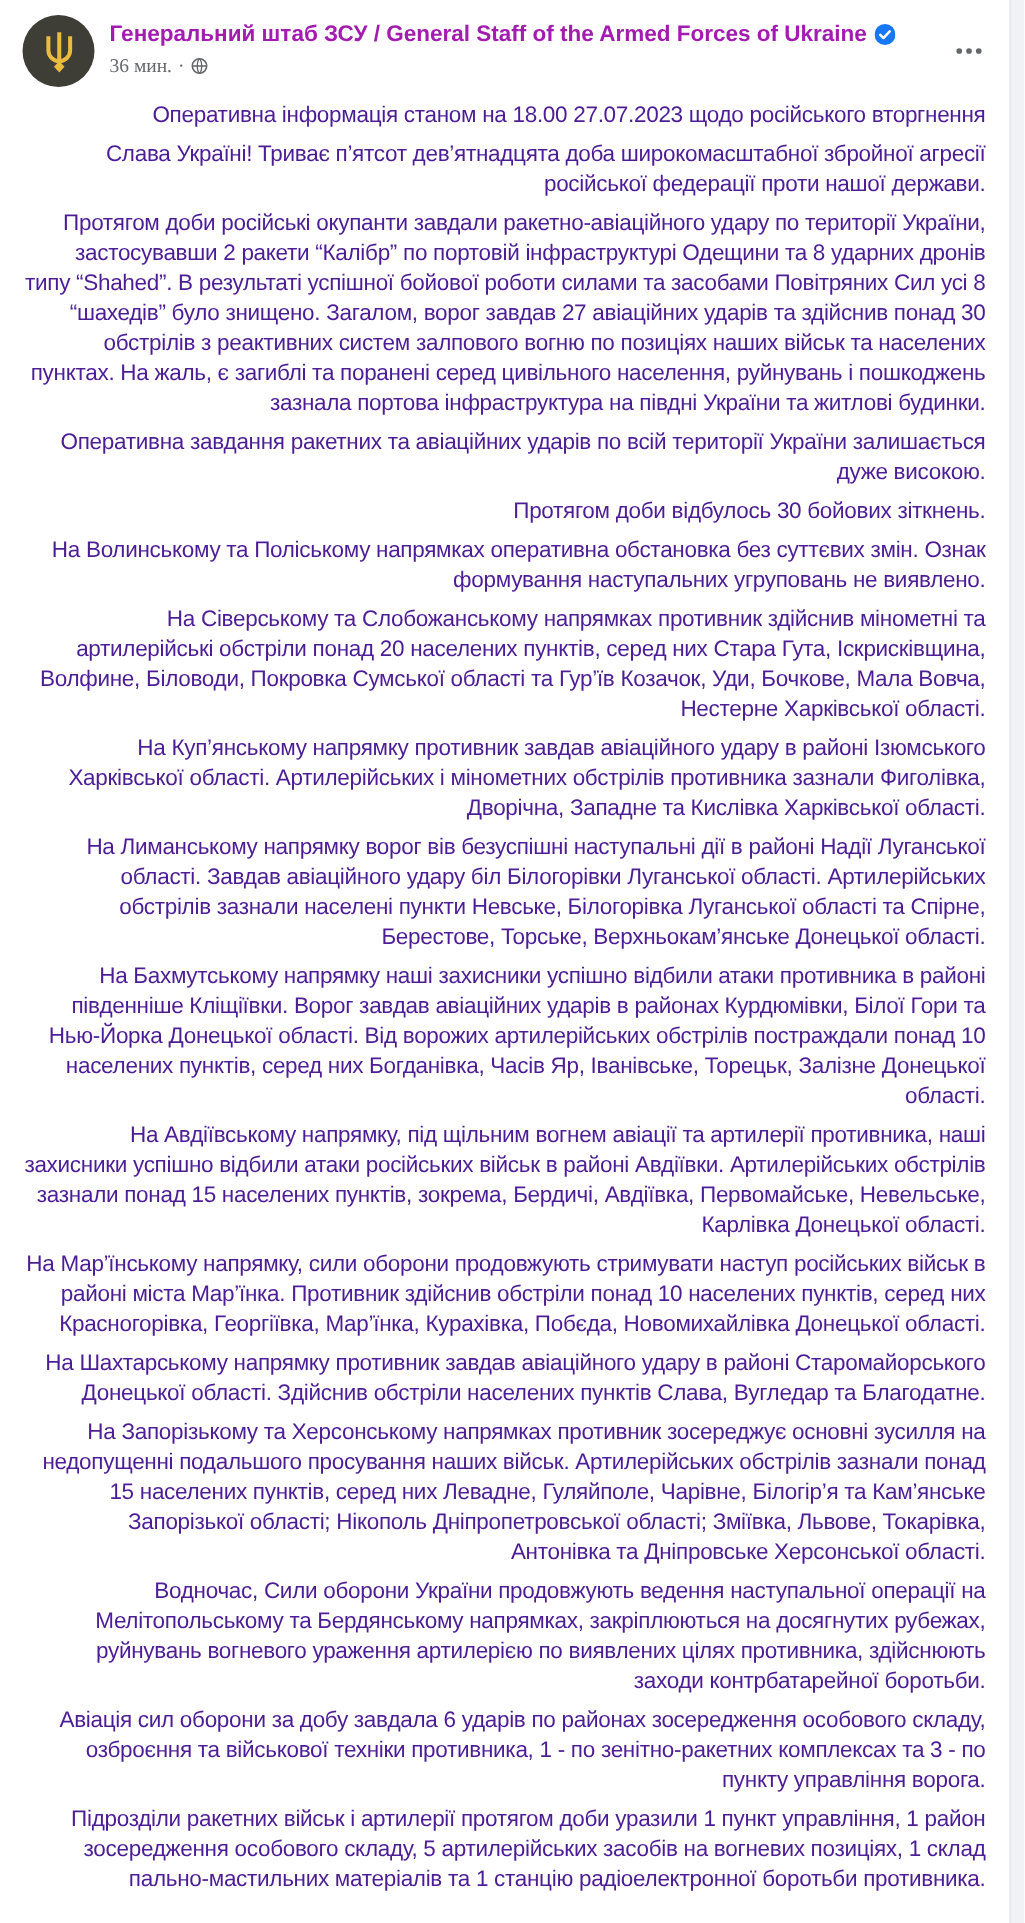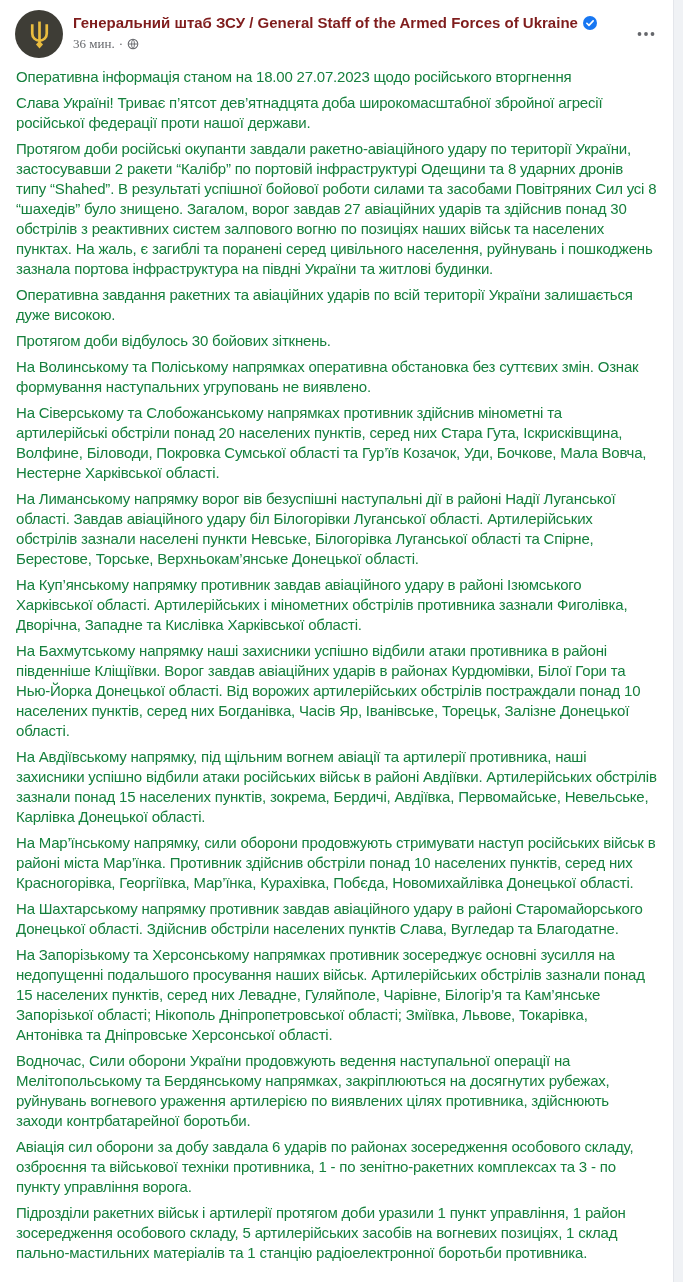--- a/index.html
+++ b/index.html
@@ -49,21 +49,21 @@
   }
   .name-row {
     display: flex;
     align-items: center;
     gap: 5px;
     white-space: nowrap;
   }
   .page-name {
     font-size: 15px;
     font-weight: bold;
-    color: #7f1d1d;
+    color: #a21caf;
     line-height: 19px;
     cursor: pointer;
   }
   .badge { flex: 0 0 auto; display: inline-flex; }
   .meta-row {
     display: flex;
     align-items: center;
     gap: 4px;
     color: #65676b;
     font-size: 13px;
@@ -82,21 +82,22 @@
     align-items: center;
     justify-content: center;
     color: #65676b;
     cursor: pointer;
   }
   .post-body {
     padding: 5px 17px 0 16px;
     font-size: 15px;
     line-height: 20px;
     letter-spacing: -0.2px;
-    color: #15803d;
+    color: #4c1d95;
+    text-align: right;
   }
   .post-body p.post-paragraph {
     margin: 0 0 6px 0;
   }
 </style>
 </head>
 <body>
 
 <div class="card">
 
@@ -149,22 +150,22 @@
   </div>
 
   <div class="post-body">
       <p class="post-paragraph">Оперативна інформація станом на 18.00 27.07.2023 щодо російського вторгнення</p>
       <p class="post-paragraph">Слава Україні! Триває п’ятсот дев’ятнадцята доба широкомасштабної збройної агресії російської федерації проти нашої держави.</p>
       <p class="post-paragraph">Протягом доби російські окупанти завдали ракетно-авіаційного удару по території України, застосувавши 2 ракети “Калібр” по портовій інфраструктурі Одещини та 8 ударних дронів типу “Shahed”. В результаті успішної бойової роботи силами та засобами Повітряних Сил усі 8 “шахедів” було знищено. Загалом, ворог завдав 27 авіаційних ударів та здійснив понад 30 обстрілів з реактивних систем залпового вогню по позиціях наших військ та населених пунктах. На жаль, є загиблі та поранені серед цивільного населення, руйнувань і пошкоджень зазнала портова інфраструктура на півдні України та житлові будинки.</p>
       <p class="post-paragraph">Оперативна завдання ракетних та авіаційних ударів по всій території України залишається дуже високою.</p>
       <p class="post-paragraph">Протягом доби відбулось 30 бойових зіткнень.</p>
       <p class="post-paragraph">На Волинському та Поліському напрямках оперативна обстановка без суттєвих змін. Ознак формування наступальних угруповань не виявлено.</p>
       <p class="post-paragraph">На Сіверському та Слобожанському напрямках противник здійснив мінометні та артилерійські обстріли понад 20 населених пунктів, серед них Стара Гута, Іскрисківщина, Волфине, Біловоди, Покровка Сумської області та Гур’їв Козачок, Уди, Бочкове, Мала Вовча, Нестерне Харківської області.</p>
+      <p class="post-paragraph">На Куп’янському напрямку противник завдав авіаційного удару в районі Ізюмського Харківської області. Артилерійських і мінометних обстрілів противника зазнали Фиголівка, Дворічна, Западне та Кислівка Харківської області.</p>
       <p class="post-paragraph">На Лиманському напрямку ворог вів безуспішні наступальні дії в районі Надії Луганської області. Завдав авіаційного удару біл Білогорівки Луганської області. Артилерійських обстрілів зазнали населені пункти Невське, Білогорівка Луганської області та Спірне, Берестове, Торське, Верхньокам’янське Донецької області.</p>
-      <p class="post-paragraph">На Куп’янському напрямку противник завдав авіаційного удару в районі Ізюмського Харківської області. Артилерійських і мінометних обстрілів противника зазнали Фиголівка, Дворічна, Западне та Кислівка Харківської області.</p>
       <p class="post-paragraph">На Бахмутському напрямку наші захисники успішно відбили атаки противника в районі південніше Кліщіївки. Ворог завдав авіаційних ударів в районах Курдюмівки, Білої Гори та Нью-Йорка Донецької області. Від ворожих артилерійських обстрілів постраждали понад 10 населених пунктів, серед них Богданівка, Часів Яр, Іванівське, Торецьк, Залізне Донецької області.</p>
       <p class="post-paragraph">На Авдіївському напрямку, під щільним вогнем авіації та артилерії противника, наші захисники успішно відбили атаки російських військ в районі Авдіївки. Артилерійських обстрілів зазнали понад 15 населених пунктів, зокрема, Бердичі, Авдіївка, Первомайське, Невельське, Карлівка Донецької області.</p>
       <p class="post-paragraph">На Мар’їнському напрямку, сили оборони продовжують стримувати наступ російських військ в районі міста Мар’їнка. Противник здійснив обстріли понад 10 населених пунктів, серед них Красногорівка, Георгіївка, Мар’їнка, Курахівка, Побєда, Новомихайлівка Донецької області.</p>
       <p class="post-paragraph">На Шахтарському напрямку противник завдав авіаційного удару в районі Старомайорського Донецької області. Здійснив обстріли населених пунктів Слава, Вугледар та Благодатне.</p>
       <p class="post-paragraph">На Запорізькому та Херсонському напрямках противник зосереджує основні зусилля на недопущенні подальшого просування наших військ. Артилерійських обстрілів зазнали понад 15 населених пунктів, серед них Левадне, Гуляйполе, Чарівне, Білогір’я та Кам’янське Запорізької області; Нікополь Дніпропетровської області; Зміївка, Львове, Токарівка, Антонівка та Дніпровське Херсонської області.</p>
       <p class="post-paragraph">Водночас, Сили оборони України продовжують ведення наступальної операції на Мелітопольському та Бердянському напрямках, закріплюються на досягнутих рубежах, руйнувань вогневого ураження артилерією по виявлених цілях противника, здійснюють заходи контрбатарейної боротьби.</p>
       <p class="post-paragraph">Авіація сил оборони за добу завдала 6 ударів по районах зосередження особового складу, озброєння та військової техніки противника, 1 - по зенітно-ракетних комплексах та 3 - по пункту управління ворога.</p>
       <p class="post-paragraph">Підрозділи ракетних військ і артилерії протягом доби уразили 1 пункт управління, 1 район зосередження особового складу, 5 артилерійських засобів на вогневих позиціях, 1 склад пально-мастильних матеріалів та 1 станцію радіоелектронної боротьби противника.</p>
     </div>
 

